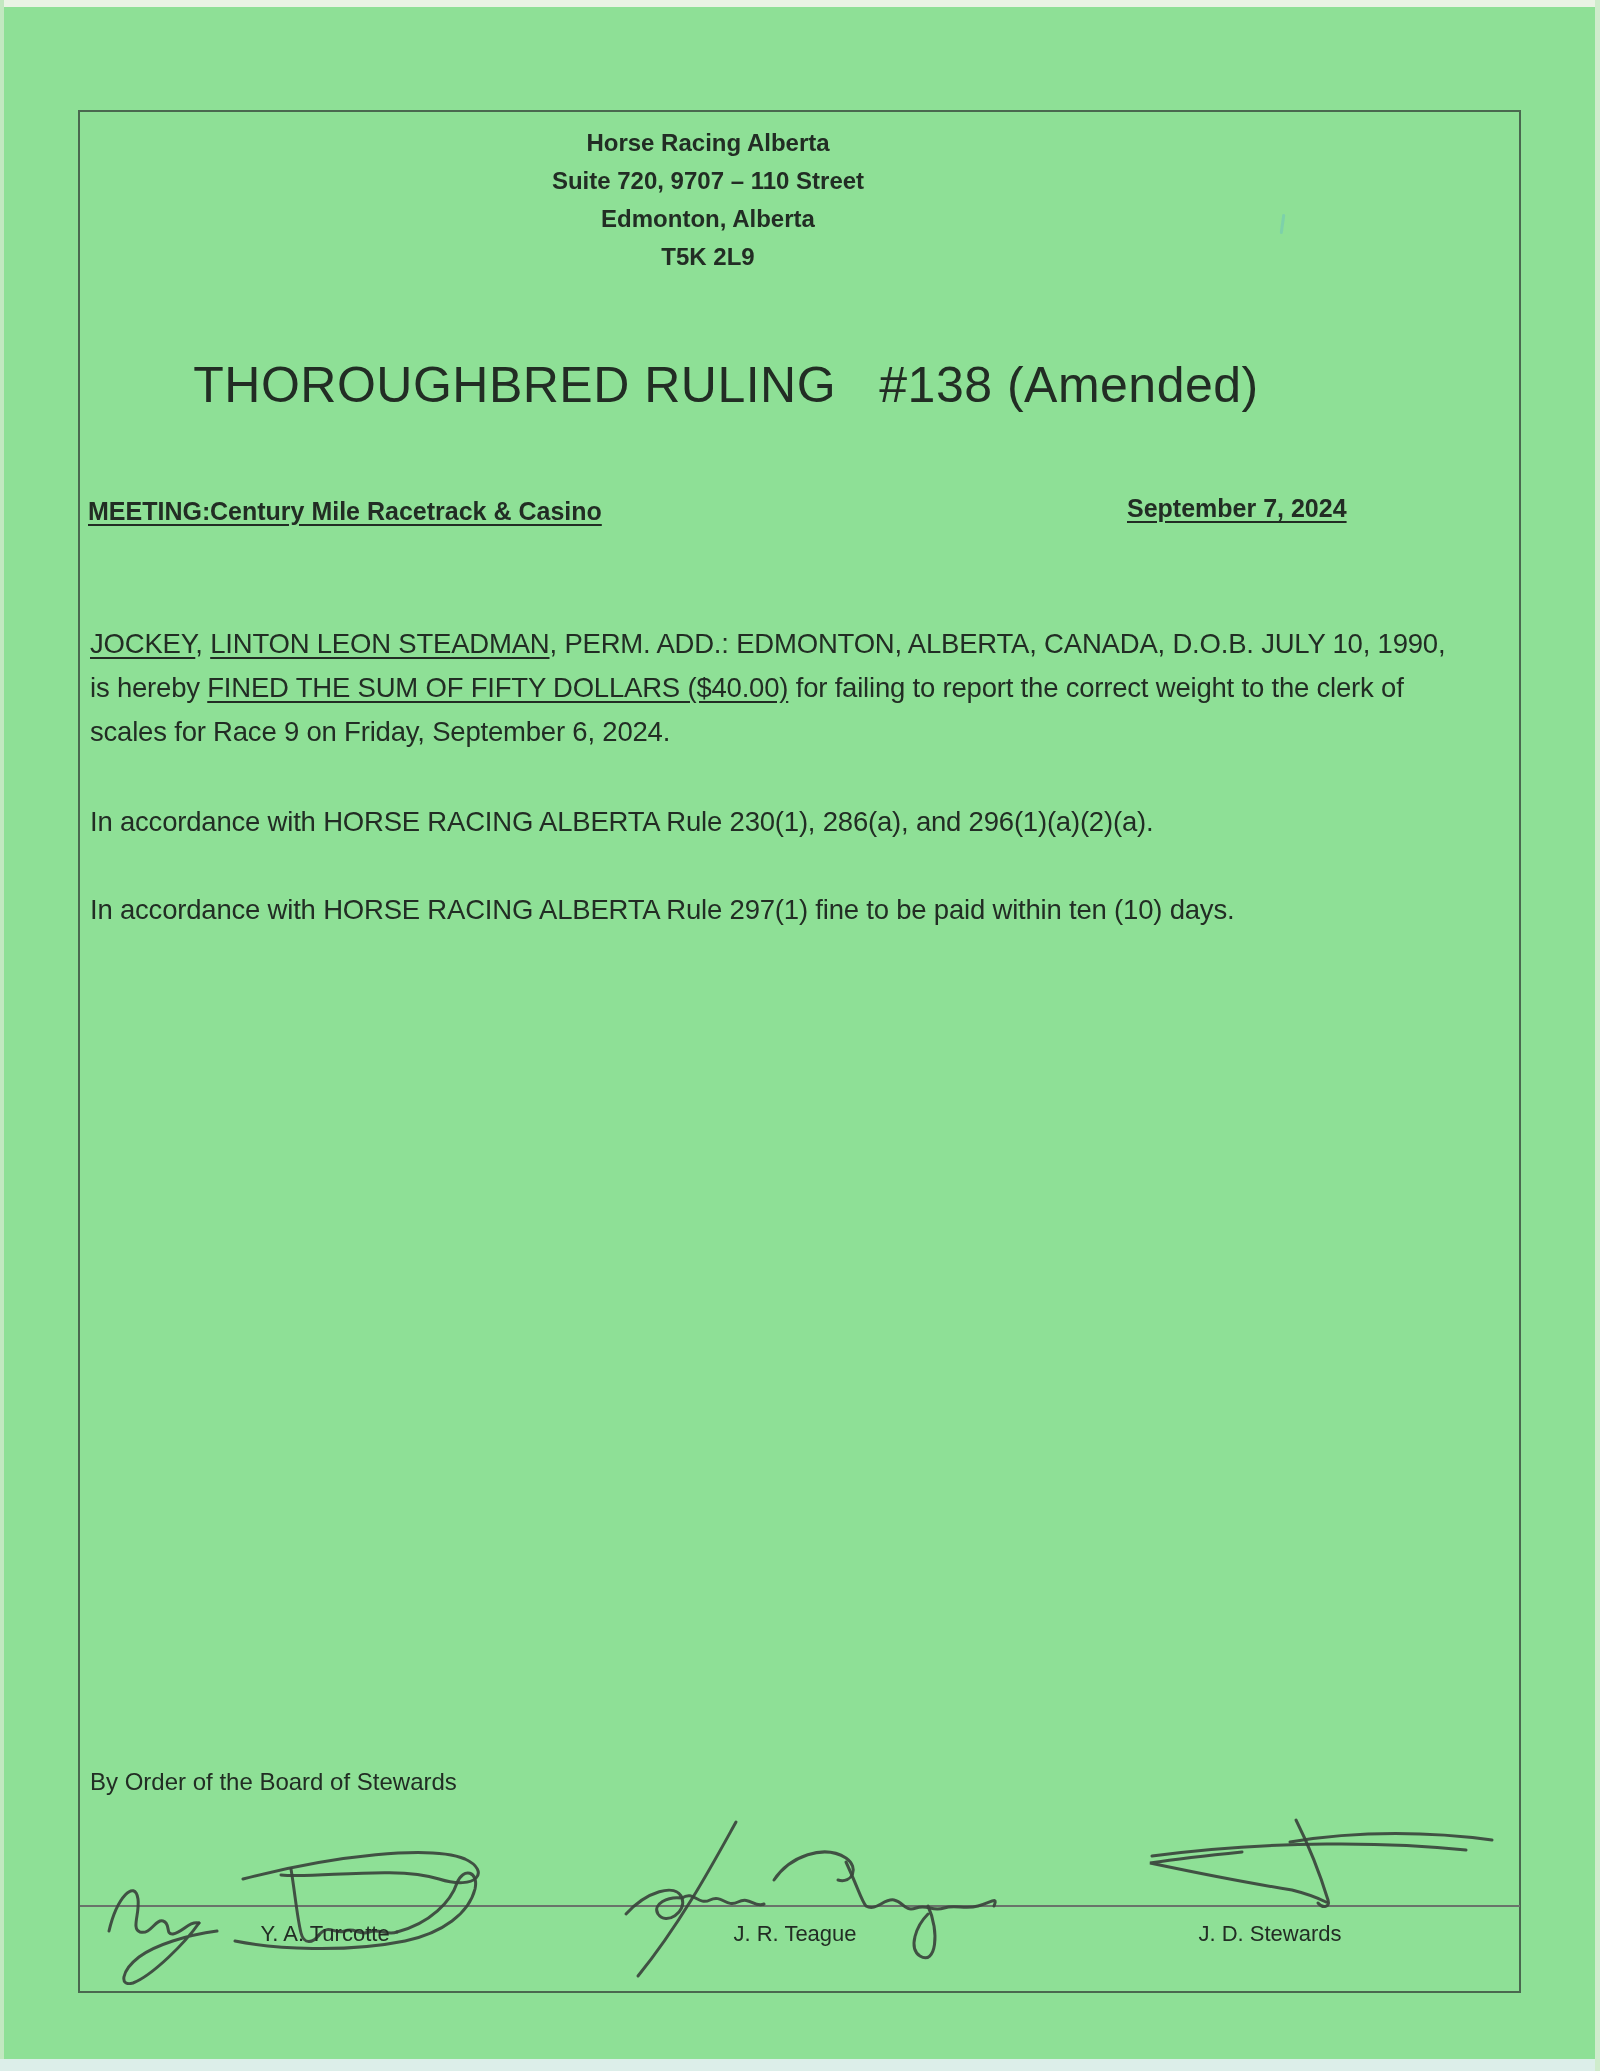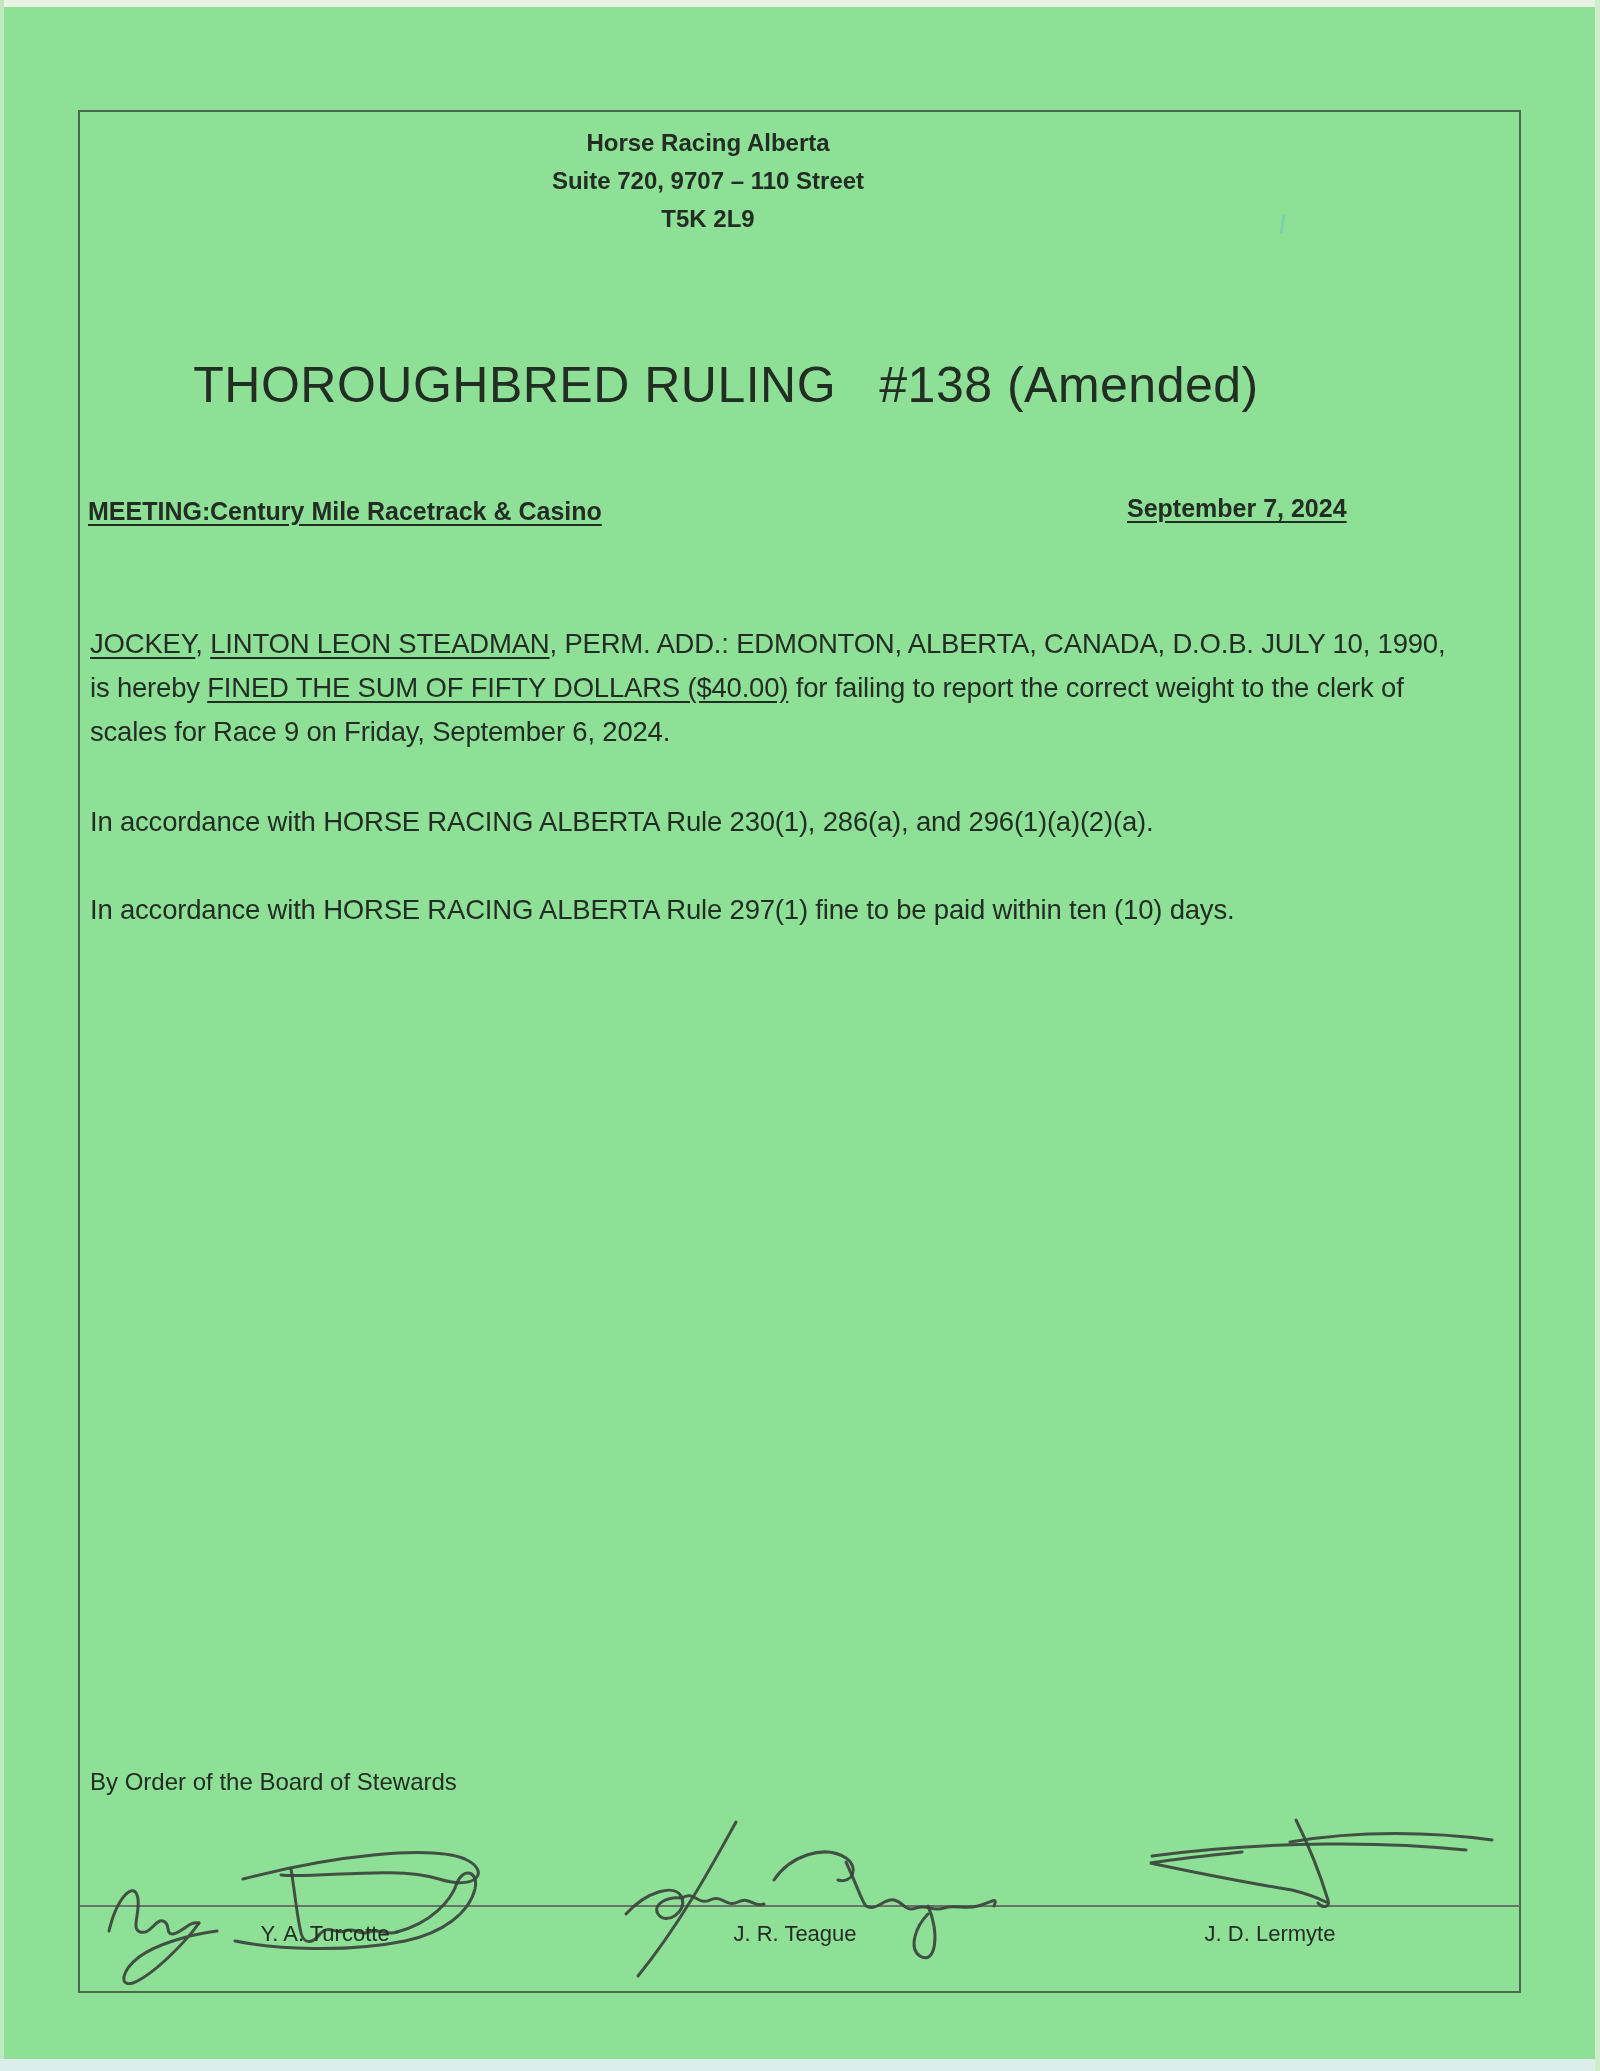--- a/index.html
+++ b/index.html
@@ -51,20 +51,21 @@
 <div class="abs edge-left"></div>
 <div class="abs edge-bottom"></div>
 <div class="abs edge-right"></div>
 
 <div class="abs page-border"></div>
 <div class="abs artifact"></div>
 
 <div class="abs header-block">
   <div>Horse Racing Alberta</div>
   <div>Suite 720, 9707 – 110 Street</div>
+  <div>Edmonton, Alberta</div>
   <div>T5K 2L9</div>
 </div>
 
 <div class="abs doc-title">THOROUGHBRED RULING   #138 (Amended)</div>
 
 <div class="abs meeting-label">MEETING:</div>
 <div class="abs meeting-venue">Century Mile Racetrack &amp; Casino</div>
 <div class="abs meeting-date">September 7, 2024</div>
 
 <div class="abs para para1"><span class="u">JOCKEY</span><span>, </span><span class="u">LINTON LEON STEADMAN</span><span>, PERM. ADD.: EDMONTON, ALBERTA, CANADA, D.O.B. JULY 10, 1990, is hereby </span><span class="u">FINED THE SUM OF FIFTY DOLLARS ($40.00)</span><span> for failing to report the correct weight to the clerk of scales for Race 9 on Friday, September 6, 2024.</span></div>
@@ -96,13 +97,13 @@
 
 <svg class="abs sig-svg" style="left:1092px;top:1816px;" width="430" height="100" viewBox="0 0 430 100">
   <path d="M204,4 C218,32 228,58 236,84 C238,91 231,93 226,87"></path>
   <path d="M198,26 C268,14 342,16 400,24"></path>
   <path d="M60,40 C180,24 300,26 374,34"></path>
   <path d="M150,36 C110,40 78,44 58,47 C96,55 150,66 200,74 C212,77 226,82 234,86"></path>
 </svg>
 
 <div class="abs sig-name name-1">Y. A. Turcotte</div>
 <div class="abs sig-name name-2">J. R. Teague</div>
-<div class="abs sig-name name-3">J. D. Lermyte</div>
+<div class="abs sig-name name-3">J. D. Stewards</div>
 
 </body></html>

